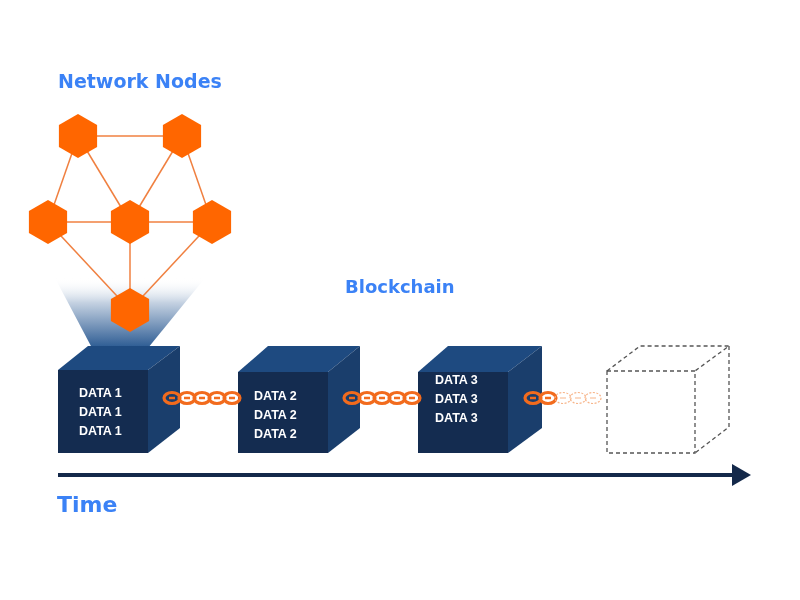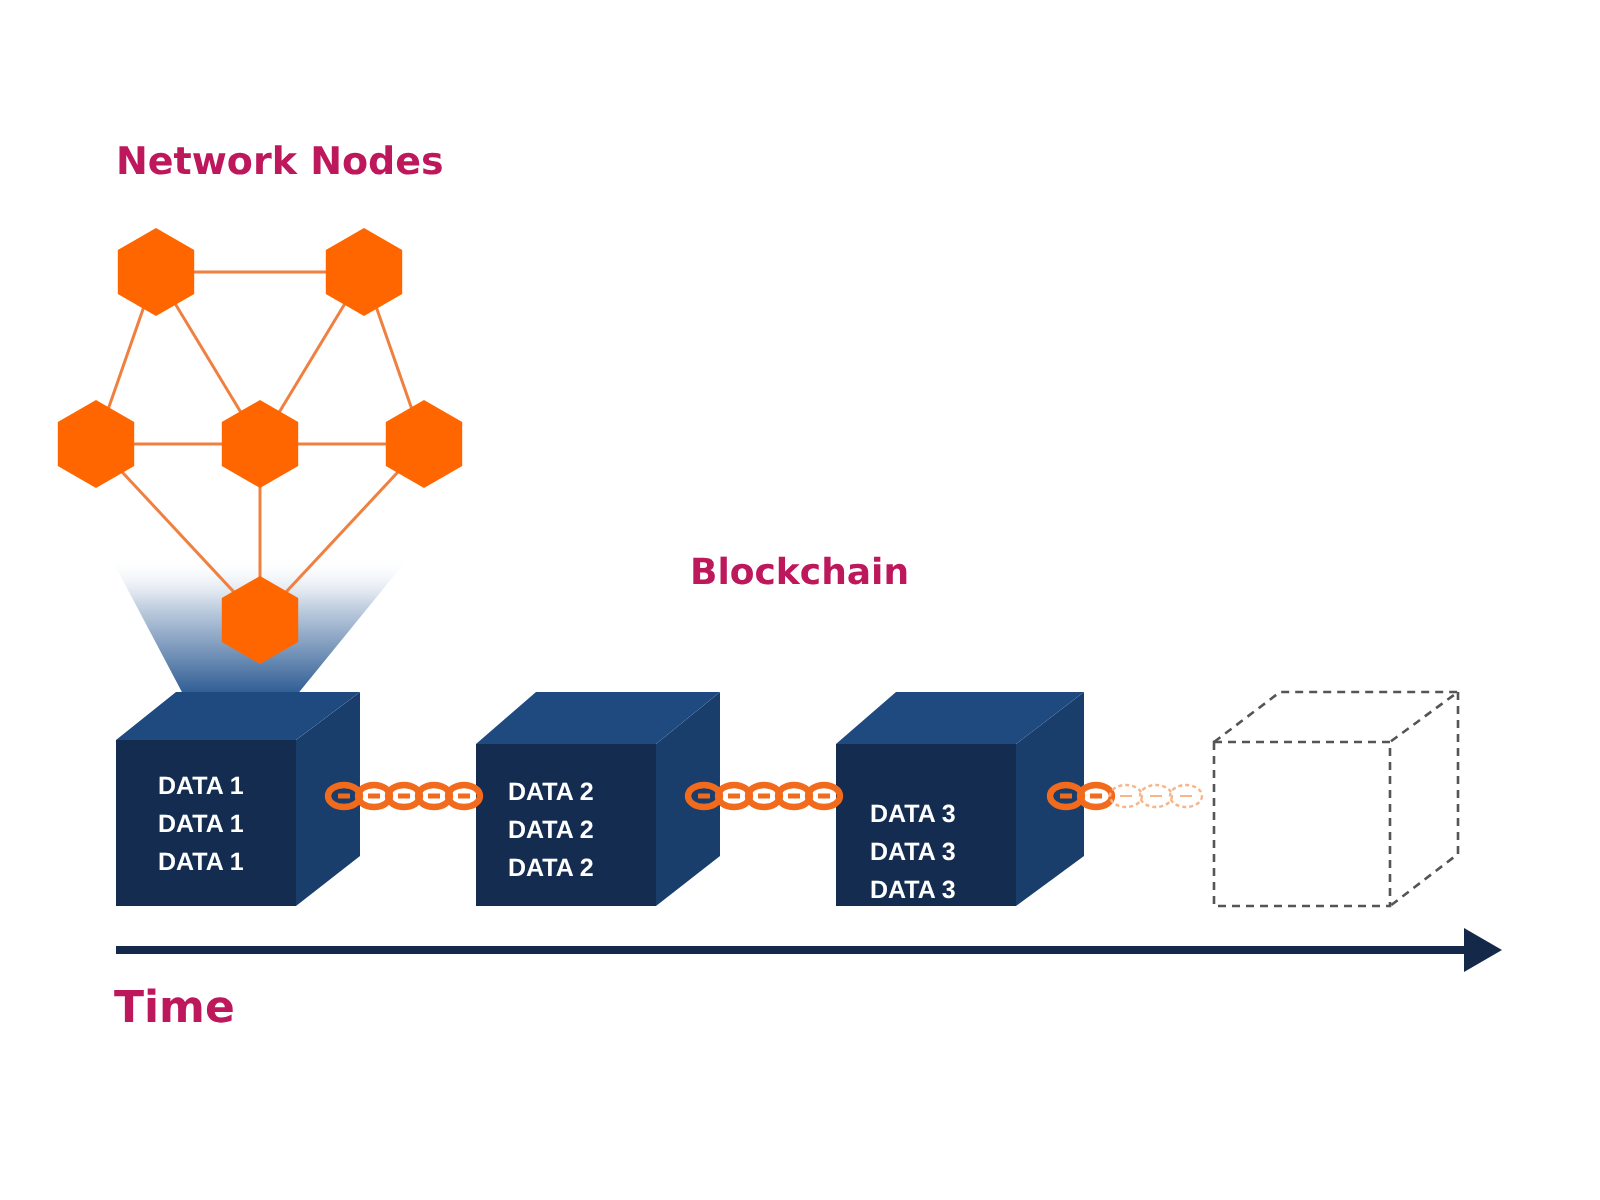--- a/index.html
+++ b/index.html
@@ -1,18 +1,18 @@
 <!DOCTYPE html>
 <html><head>
   <meta charset="utf-8">
   <style>
     html, body { margin: 0; padding: 0; background: #ffffff; }
     body { width: 800px; height: 600px; position: relative; overflow: hidden;
            font-family: "DejaVu Sans", sans-serif; }
-    .label { position: absolute; color: #be185d; font-weight: bold; font-family: "DejaVu Sans", sans-serif; }
+    .label { position: absolute; color: #3b82f6; font-weight: bold; font-family: "DejaVu Sans", sans-serif; }
     #title-nodes { left: 58px; top: 70px; font-size: 19px; }
     #title-chain { left: 345px; top: 276px; font-size: 18px; text-align: center; }
     #title-time { left: 57px; top: 492px; font-size: 22px; }
     svg#diagram { position: absolute; left: 0; top: 0; }
     .block-text { position: absolute; color: #ffffff; font-weight: bold; font-size: 12.5px;
                   line-height: 19px; font-family: "Liberation Sans", sans-serif; text-align: right; }
   </style>
 </head>
 <body>
 
@@ -120,17 +120,17 @@
 <div class="block-text" style="left:79px; top:384px;">
   <div>DATA 1</div>
   <div>DATA 1</div>
   <div>DATA 1</div>
 </div>
 <div class="block-text" style="left:254px; top:387px;">
   <div>DATA 2</div>
   <div>DATA 2</div>
   <div>DATA 2</div>
 </div>
-<div class="block-text" style="left:435px; top:398px;">
+<div class="block-text" style="left:435px; top:371px;">
   <div>DATA 3</div>
   <div>DATA 3</div>
   <div>DATA 3</div>
 </div>
 
 </body></html>

